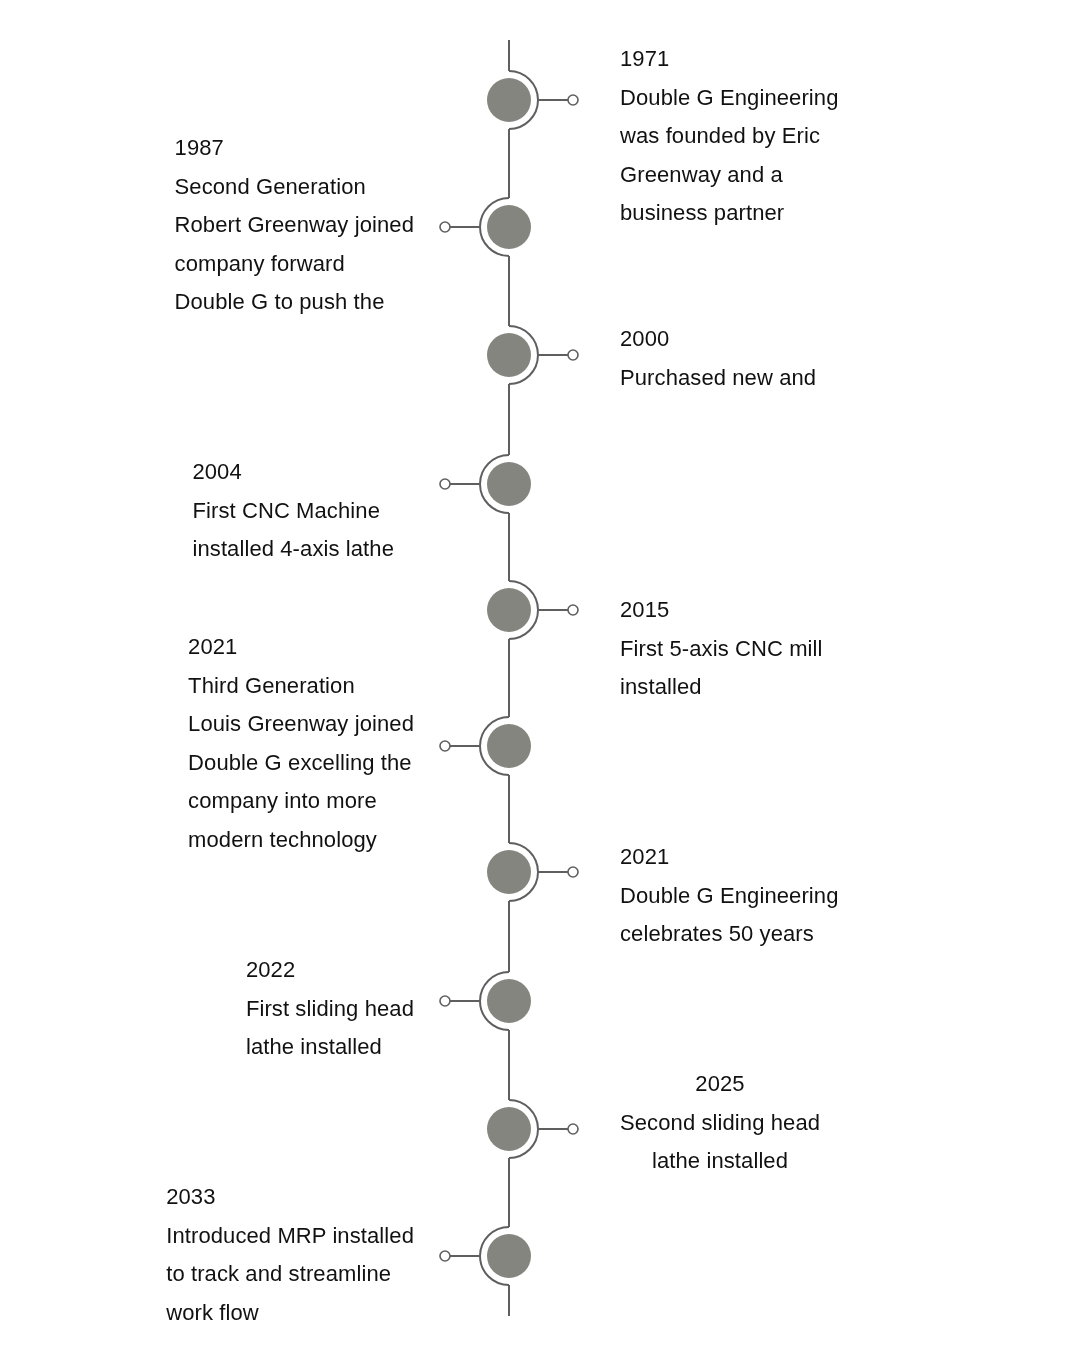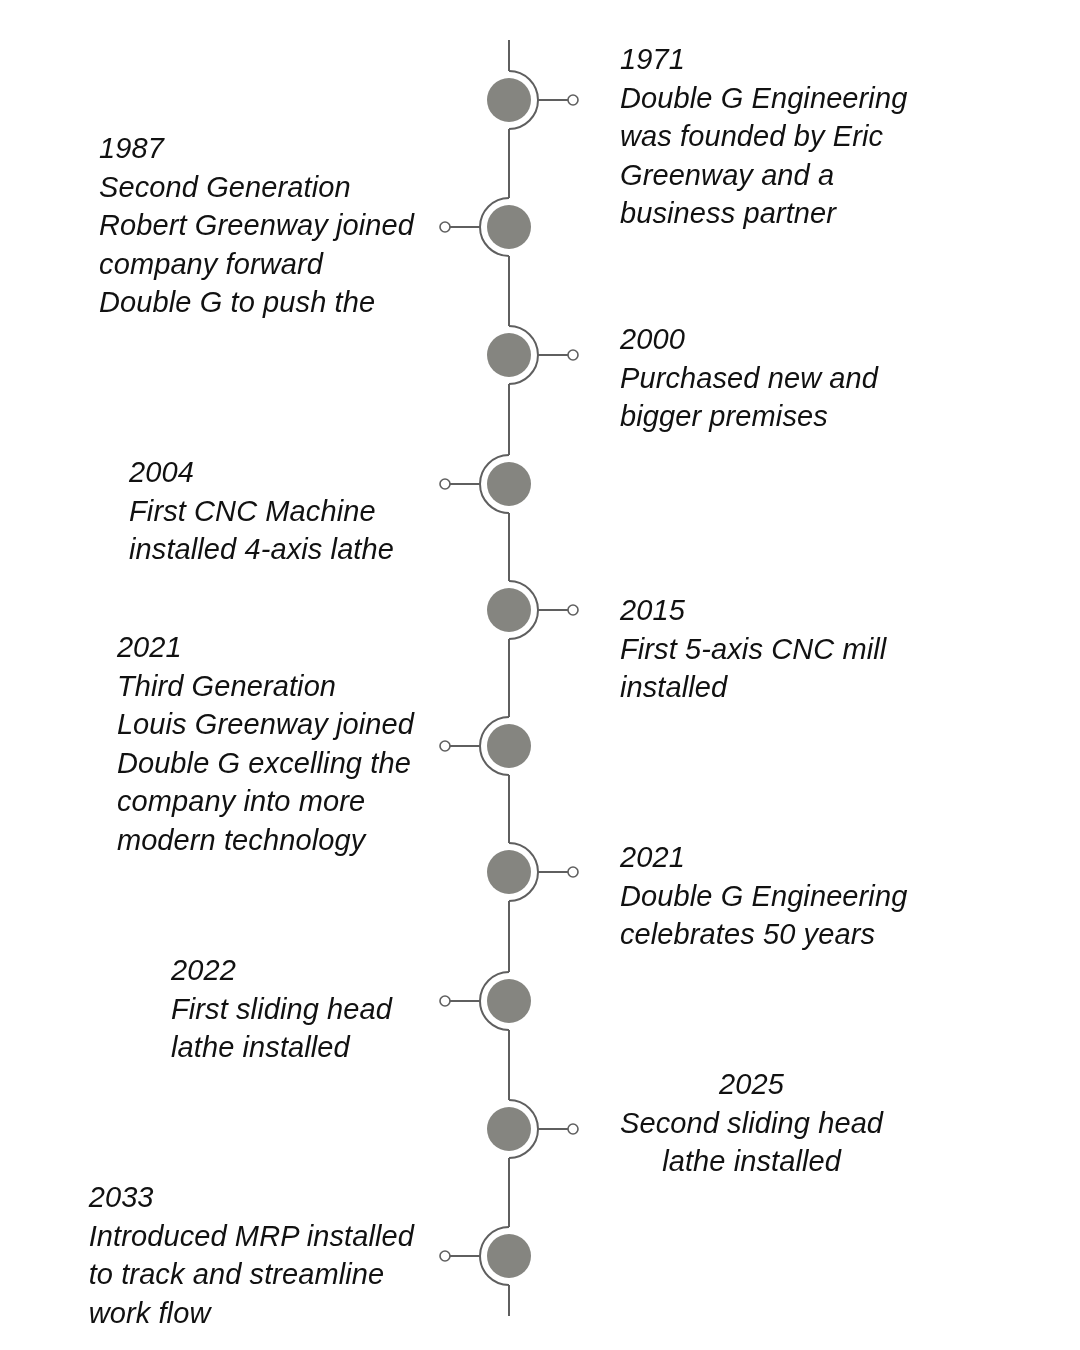--- a/index.html
+++ b/index.html
@@ -17,25 +17,24 @@
     }
     #timeline-svg {
       position: absolute;
       left: 0;
       top: 0;
       width: 1080px;
       height: 1350px;
     }
     .event-text {
       position: absolute;
-      font-size: 29px;
+      font-size: 22px;
       line-height: 38.5px;
       letter-spacing: 0.1px;
       white-space: nowrap;
-      font-style: italic;
     }
     .event-text.right {
       left: 620px;
       text-align: left;
     }
     .event-text.left {
       text-align: left;
     }
     .event-text .year,
     .event-text .desc-line {
@@ -111,21 +110,20 @@
   <span class="year">1987</span>
   <span class="desc-line">Second Generation</span>
   <span class="desc-line">Robert Greenway joined</span>
   <span class="desc-line">company forward</span>
   <span class="desc-line">Double G to push the</span>
 </div>
 
 <div class="event-text right" style="top:320px;">
   <span class="year">2000</span>
   <span class="desc-line">Purchased new and</span>
-  <span class="desc-line">bigger premises</span>
 </div>
 
 <div class="event-text left" style="top:453px; right:686px;">
   <span class="year">2004</span>
   <span class="desc-line">First CNC Machine</span>
   <span class="desc-line">installed 4-axis lathe</span>
 </div>
 
 <div class="event-text right" style="top:591px;">
   <span class="year">2015</span>
@@ -141,21 +139,21 @@
   <span class="desc-line">company into more</span>
   <span class="desc-line">modern technology</span>
 </div>
 
 <div class="event-text right" style="top:838px;">
   <span class="year">2021</span>
   <span class="desc-line">Double G Engineering</span>
   <span class="desc-line">celebrates 50 years</span>
 </div>
 
-<div class="event-text left" style="top:951px; right:688px;">
+<div class="event-text left" style="top:951px; right:666px;">
   <span class="year">2022</span>
   <span class="desc-line">First sliding head</span>
   <span class="desc-line">lathe installed</span>
 </div>
 
 <div class="event-text right" style="top:1065px;text-align:center;">
   <span class="year">2025</span>
   <span class="desc-line">Second sliding head</span>
   <span class="desc-line">lathe installed</span>
 </div>

